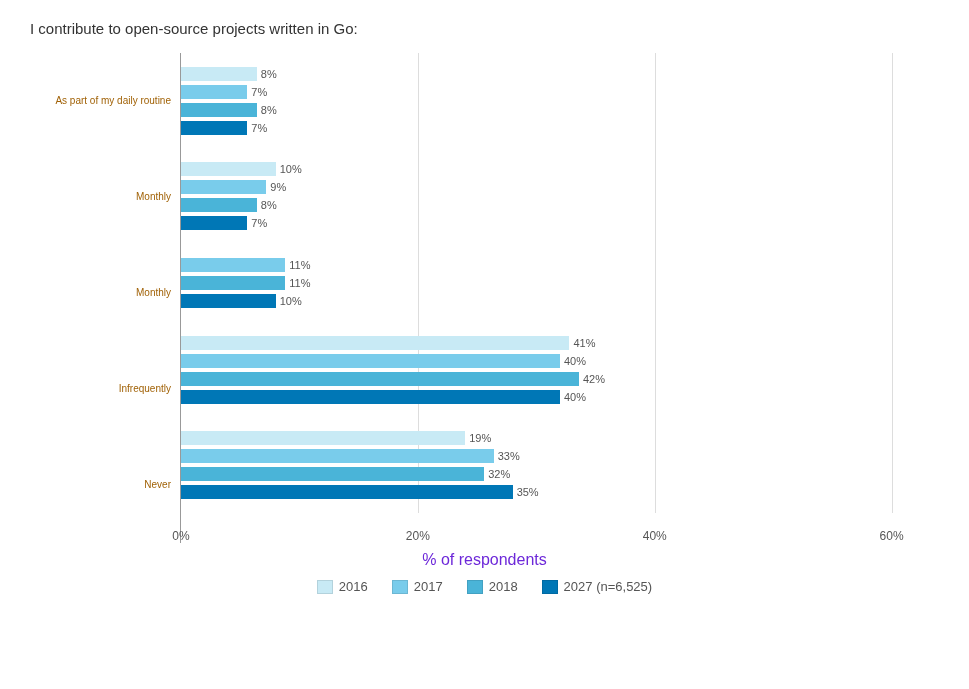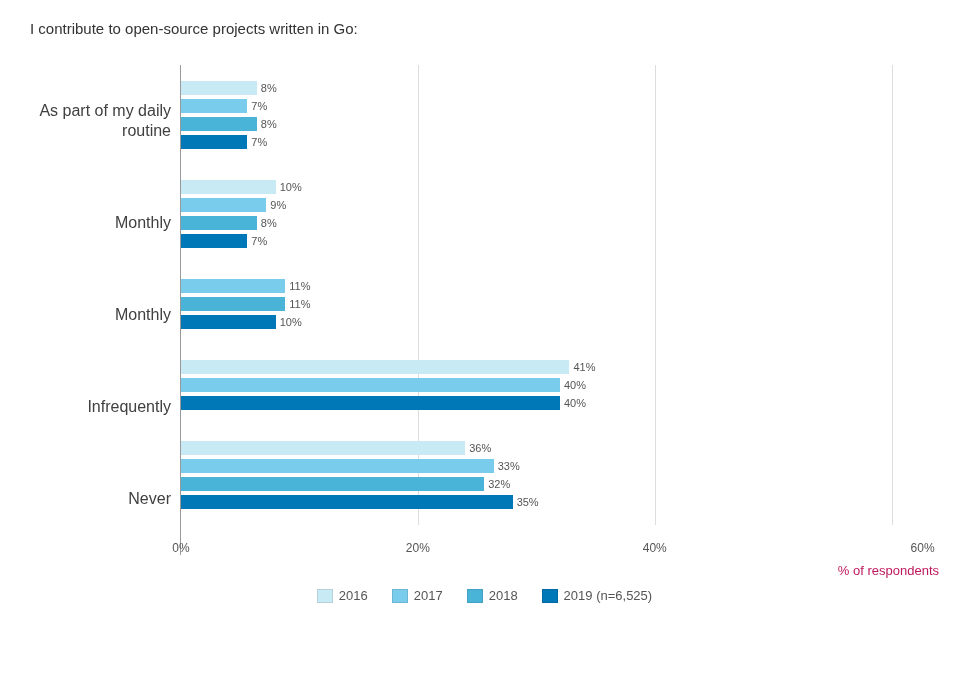--- a/index.html
+++ b/index.html
@@ -12,40 +12,40 @@
     }
     .chart-container {
       width: 969px;
       height: 689px;
       padding: 20px 30px 80px 30px;
       position: relative;
     }
     .chart-title {
       font-size: 15px;
       color: #333;
-      margin-bottom: 28px;
+      margin-bottom: 16px;
       font-weight: normal;
     }
     .chart-area {
       display: flex;
       width: 100%;
       height: 490px;
       position: relative;
     }
     .y-labels {
       width: 150px;
       flex-shrink: 0;
       display: flex;
       flex-direction: column;
       justify-content: space-around;
       padding-bottom: 10px;
     }
     .y-label {
-      font-size: 16px;
-      color: #404040;
+      font-size: 10px;
+      color: #a16207;
       text-align: right;
       padding-right: 9px;
       line-height: 1.2;
     }
     .bars-area {
       flex: 1;
       position: relative;
       border-left: 1.5px solid #999;
     }
     .grid-lines {
@@ -104,23 +104,23 @@
       align-items: flex-end;
     }
     .x-label {
       position: absolute;
       font-size: 12px;
       color: #555;
       transform: translateX(-50%);
       bottom: 0;
     }
     .x-axis-title {
-      text-align: right;
-      font-size: 13px;
-      color: #be185d;
+      text-align: center;
+      font-size: 16px;
+      color: #6d28d9;
       margin-top: 8px;
     }
     .legend {
       display: flex;
       justify-content: center;
       align-items: center;
       gap: 24px;
       margin-top: 10px;
     }
     .legend-item {
@@ -212,49 +212,53 @@
           <div class="bar-group">
             <div class="bar-row">
               <div class="bar" style="width: 51.25%; background-color: rgb(200, 234, 245);"></div>
               <span class="bar-label">41%</span>
             </div>
             <div class="bar-row">
               <div class="bar" style="width: 50%; background-color: rgb(121, 204, 235);"></div>
               <span class="bar-label">40%</span>
             </div>
             <div class="bar-row">
+              <div class="bar" style="width: 52.5%; background-color: rgb(74, 180, 216);"></div>
+              <span class="bar-label">42%</span>
+            </div>
+            <div class="bar-row">
               <div class="bar" style="width: 50%; background-color: rgb(0, 119, 182);"></div>
               <span class="bar-label">40%</span>
             </div>
           </div>
           <div class="bar-group">
             <div class="bar-row">
               <div class="bar" style="width: 37.5%; background-color: rgb(200, 234, 245);"></div>
-              <span class="bar-label">36%</span>
+              <span class="bar-label">19%</span>
             </div>
             <div class="bar-row">
               <div class="bar" style="width: 41.25%; background-color: rgb(121, 204, 235);"></div>
               <span class="bar-label">33%</span>
             </div>
             <div class="bar-row">
               <div class="bar" style="width: 40%; background-color: rgb(74, 180, 216);"></div>
               <span class="bar-label">32%</span>
             </div>
             <div class="bar-row">
               <div class="bar" style="width: 43.75%; background-color: rgb(0, 119, 182);"></div>
               <span class="bar-label">35%</span>
             </div>
           </div>
         </div>
 
       <div class="x-axis-labels" id="x-axis-labels">
           <span class="x-label" style="left: 0%;">0%</span>
           <span class="x-label" style="left: 31.25%;">20%</span>
           <span class="x-label" style="left: 62.5%;">40%</span>
-          <span class="x-label" style="left: 93.75%; margin-left: 31px;">60%</span>
+          <span class="x-label" style="left: 93.75%;">60%</span>
         </div>
     </div>
   </div>
 
   <div class="x-axis-title">% of respondents</div>
 
   <div class="legend" id="legend">
       <div class="legend-item">
         <div class="legend-box" style="background-color: rgb(200, 234, 245); border: 1px solid rgba(0, 0, 0, 0.1);"></div>
         <span>2016</span>
@@ -262,16 +266,16 @@
       <div class="legend-item">
         <div class="legend-box" style="background-color: rgb(121, 204, 235); border: 1px solid rgba(0, 0, 0, 0.1);"></div>
         <span>2017</span>
       </div>
       <div class="legend-item">
         <div class="legend-box" style="background-color: rgb(74, 180, 216); border: 1px solid rgba(0, 0, 0, 0.1);"></div>
         <span>2018</span>
       </div>
       <div class="legend-item">
         <div class="legend-box" style="background-color: rgb(0, 119, 182); border: 1px solid rgba(0, 0, 0, 0.1);"></div>
-        <span>2019 (n=6,525)</span>
+        <span>2027 (n=6,525)</span>
       </div>
     </div>
 </div>
 
 </body></html>

